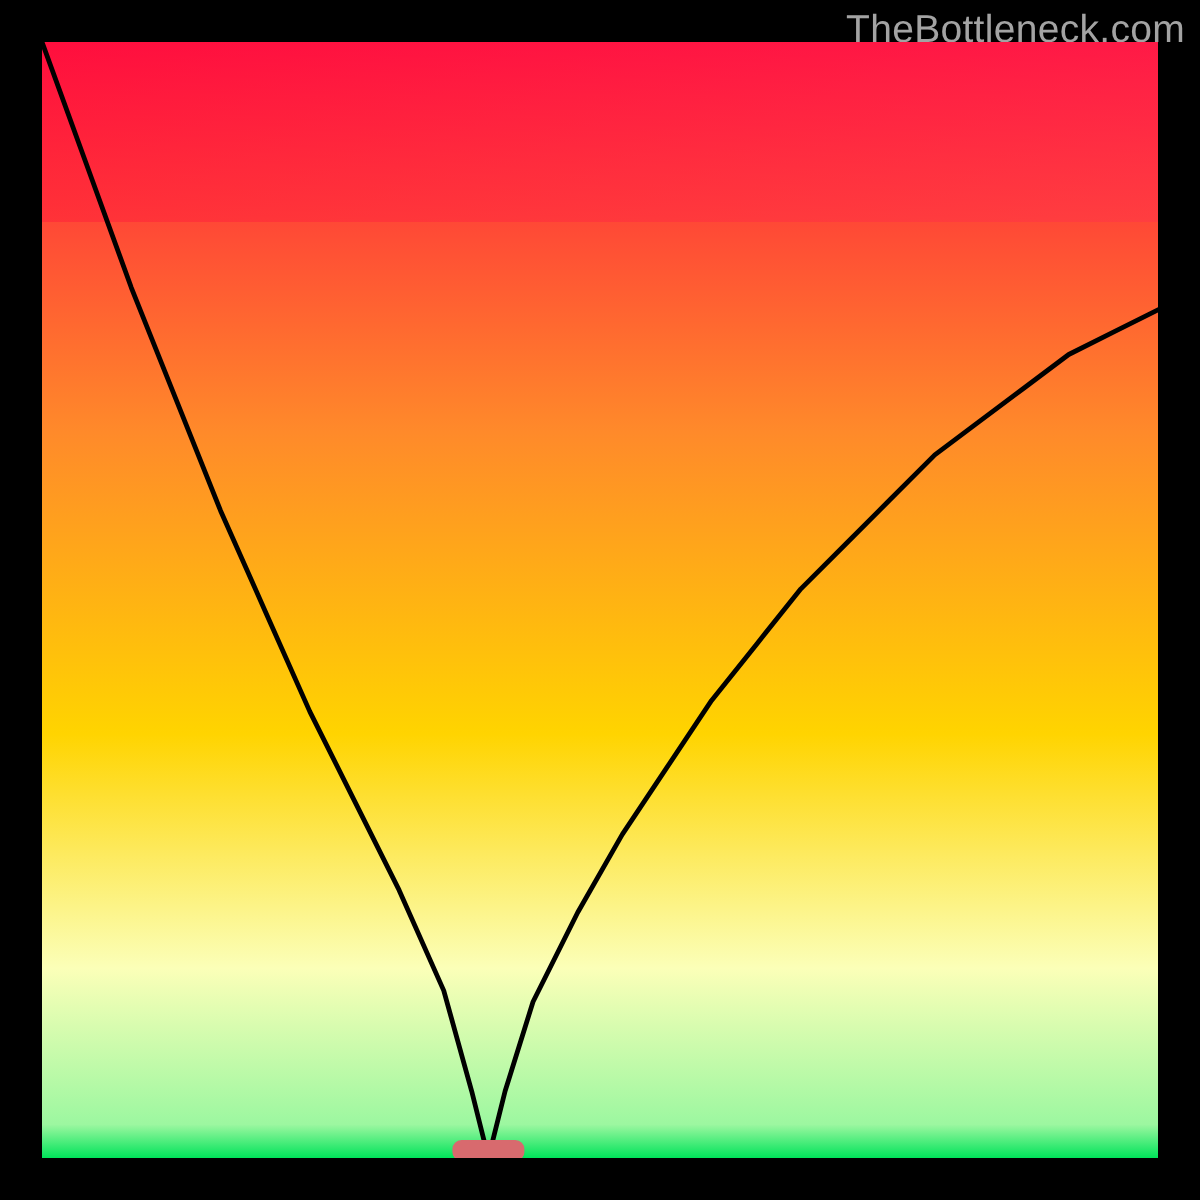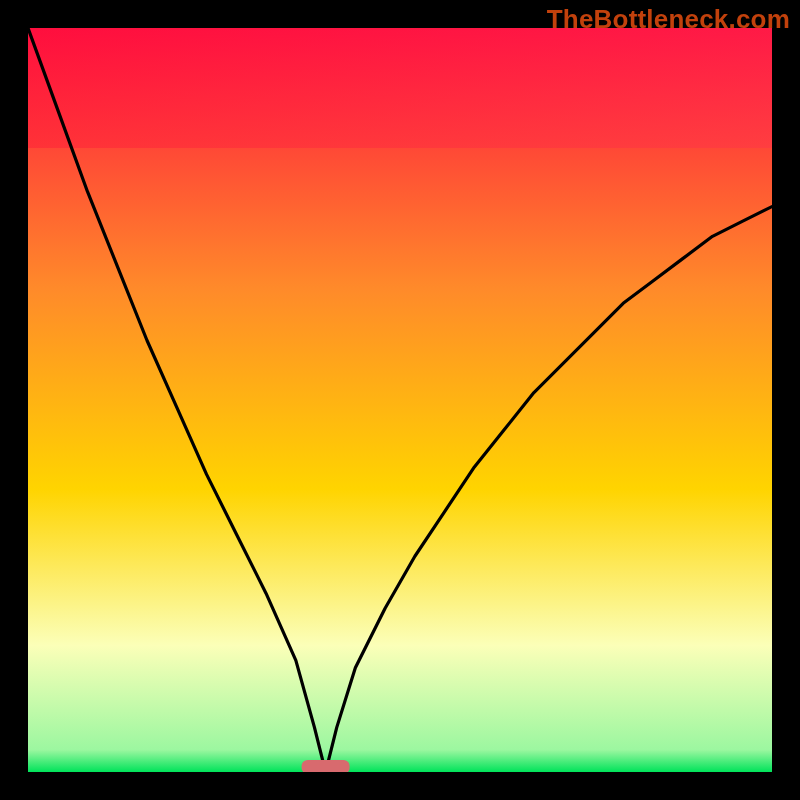--- a/index.html
+++ b/index.html
@@ -24,23 +24,23 @@
     top: 28px;
     left: 28px;
     width: 744px;
     height: 744px;
     overflow: hidden;
   }
   .watermark {
     position: absolute;
     top: 4px;
     right: 10px;
-    color: #c2410c;
+    color: #a3a3a3;
     font-size: 26px;
-    font-weight: 700;
+    font-weight: 400;
     letter-spacing: 0.2px;
     user-select: none;
   }
   svg { display: block; }
 </style>
 </head>
 <body>
 
 <div class="frame">
   <div class="watermark">TheBottleneck.com</div>

